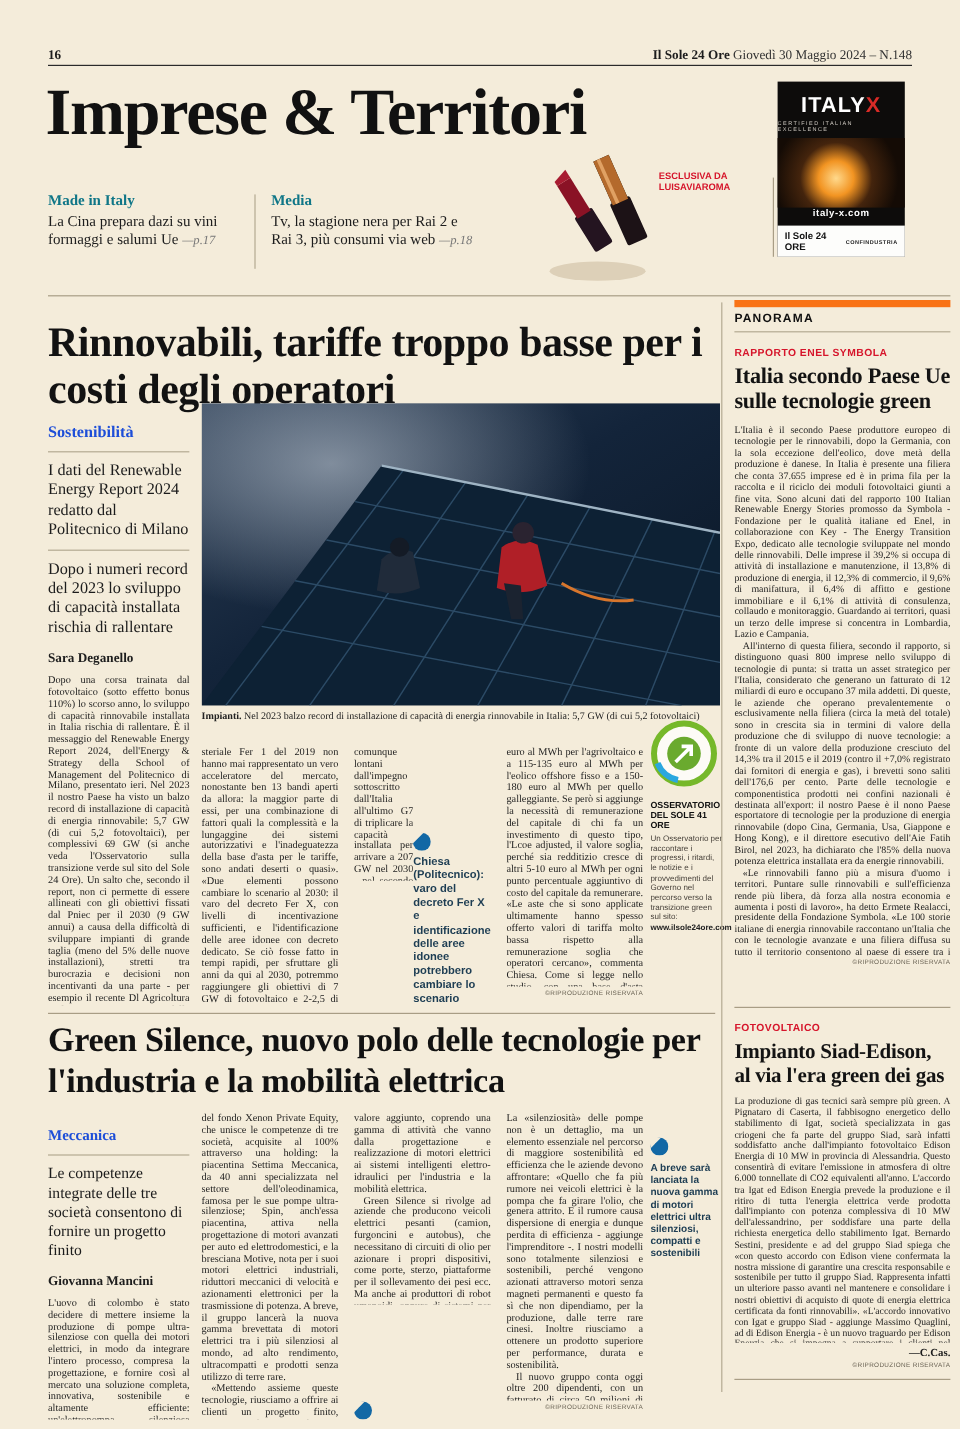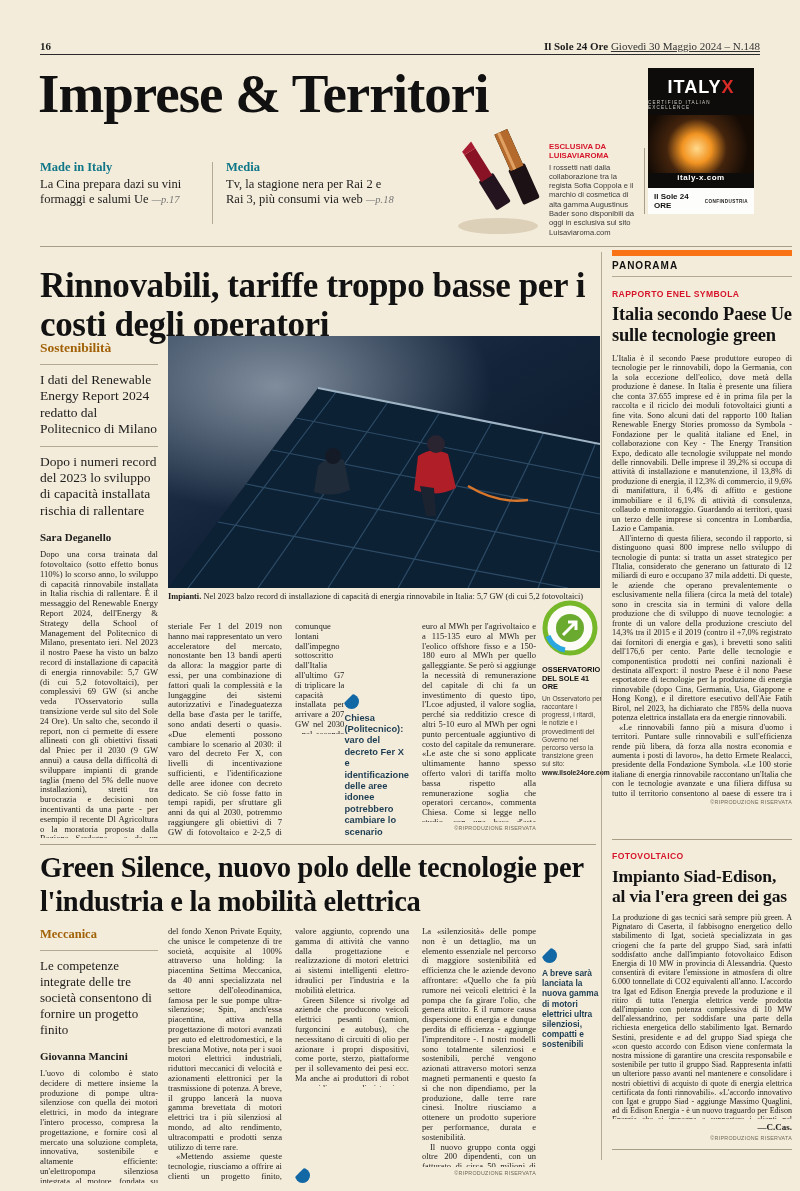--- a/index.html
+++ b/index.html
@@ -6,21 +6,21 @@
   #page{position:relative;width:800px;height:1191px;margin:0 auto;background:#f4ecda;
         font-family:"Liberation Serif",serif;color:#1d1d1d;overflow:hidden;}
   .sans{font-family:"Liberation Sans",sans-serif;justify-content:space-between;}
   .abs{position:absolute;}
   .hairline{background:#a89d85;}
   .justify{text-align:justify;text-justify:inter-word;}
   
   #hdr{position:absolute;top:36px;left:40px;width:720px;height:16px;display:flex;justify-content:space-between;align-items:flex-end;font-size:11px;}
   #hdr .pg{font-weight:bold;}
   #hdr .brand{font-weight:bold;}
-  #hdr .date{font-weight:normal;color:#333;text-decoration:underline;}
+  #hdr .date{font-weight:normal;color:#333;}
   #hdr-rule{position:absolute;top:54px;left:40px;width:720px;height:1px;background:#2a2a2a;}
   
   #masthead{position:absolute;top:62px;left:38px;font-size:55px;font-weight:bold;letter-spacing:-1px;color:#111;}
   
   .teaser{position:absolute;top:160px;width:158px;font-size:12.5px;line-height:15px;}
   .teaser .k{color:#0f7687;font-weight:bold;margin-bottom:2px;}
   .teaser .ref{color:#777;font-style:italic;font-size:10.5px;}
   #tz-div{position:absolute;top:162px;left:212px;width:1px;height:62px;background:#b4aa92;}
   
   #esclusiva{position:absolute;top:142px;left:549px;width:92px;font-size:7.6px;line-height:9.3px;color:#3a3a3a;}
@@ -34,21 +34,21 @@
   #italyx .strip{margin-top:auto;width:106px;height:26px;background:#fdfdfb;display:flex;align-items:center;justify-content:space-between;box-sizing:border-box;padding:0 6px;}
   #italyx .sole{font-size:8px;font-weight:bold;color:#111;}
   #italyx .conf{font-size:4.6px;font-weight:bold;color:#222;letter-spacing:.4px;text-align:center;}
   #rule-adrow{position:absolute;top:246px;left:40px;width:752px;height:1px;background:#a89d85;}
   
   #main-hl{position:absolute;top:266px;left:40px;width:556px;font-size:35px;line-height:39px;font-weight:bold;color:#121212;letter-spacing:-.4px;}
   .colbody{font-size:8.6px;line-height:9.8px;}
   .colbody p{margin:0 0 0 0;}
   .colbody p + p{text-indent:8px;}
   #mcol1{position:absolute;top:340px;left:40px;width:118px;height:498px;overflow:hidden;}
-  .kicker{color:#a16207;font-weight:bold;font-size:13.5px;}
+  .kicker{color:#1d4ed8;font-weight:bold;font-size:13.5px;margin-top:12px;}
   .krule{height:1px;background:#b4aa92;margin:8px 0 7px 0;}
   .deck{font-size:13.5px;line-height:16.4px;color:#1c1c1c;}
   .byline{font-weight:bold;font-size:11px;margin:12px 0 7px 0;}
   #photo{position:absolute;top:336px;left:168px;width:432px;height:252px;}
   #caption{position:absolute;top:592px;left:168px;width:432px;font-size:8.4px;color:#222;}
   #caption b{font-weight:bold;}
   #mcol2{position:absolute;top:622px;left:168px;width:114px;height:216px;overflow:hidden;}
   #mcol3{position:absolute;top:622px;left:295px;width:114px;height:216px;display:flex;flex-direction:row;}
   #mcol3 .body{height:112px;overflow:hidden;}
   #mcol4{position:absolute;top:622px;left:422px;width:114px;height:216px;}
@@ -128,21 +128,20 @@
     <g transform="rotate(-24 70 80)">
       <rect x="60" y="78" width="18" height="38" rx="2" fill="#1c1216"></rect>
       <rect x="62" y="40" width="14" height="40" fill="#b4halfway"></rect>
       <rect x="62" y="40" width="14" height="40" fill="#b46a2c"></rect>
       <rect x="65" y="40" width="3" height="40" fill="#e0a163"></rect>
     </g>
   </svg>
 
   <div id="esclusiva" class="sans">
     <div class="lbl">ESCLUSIVA DA LUISAVIAROMA</div>
-    <div>I rossetti nati dalla collaborazione tra la regista Sofia Coppola e il marchio di cosmetica di alta gamma Augustinus Bader sono disponibili da oggi in esclusiva sul sito Luisaviaroma.com</div>
   </div>
   <div class="abs hairline" style="top:148px;left:644px;width:1px;height:66px;"></div>
 
   <div id="italyx" class="sans">
     <div class="brandline"><span>ITALY</span><span class="x">X</span></div>
     <div class="cert">CERTIFIED ITALIAN EXCELLENCE</div>
     <div class="spark"></div>
     <div class="url">italy-x.com</div>
     <div class="strip">
       <span class="sole">Il Sole 24 ORE</span>

